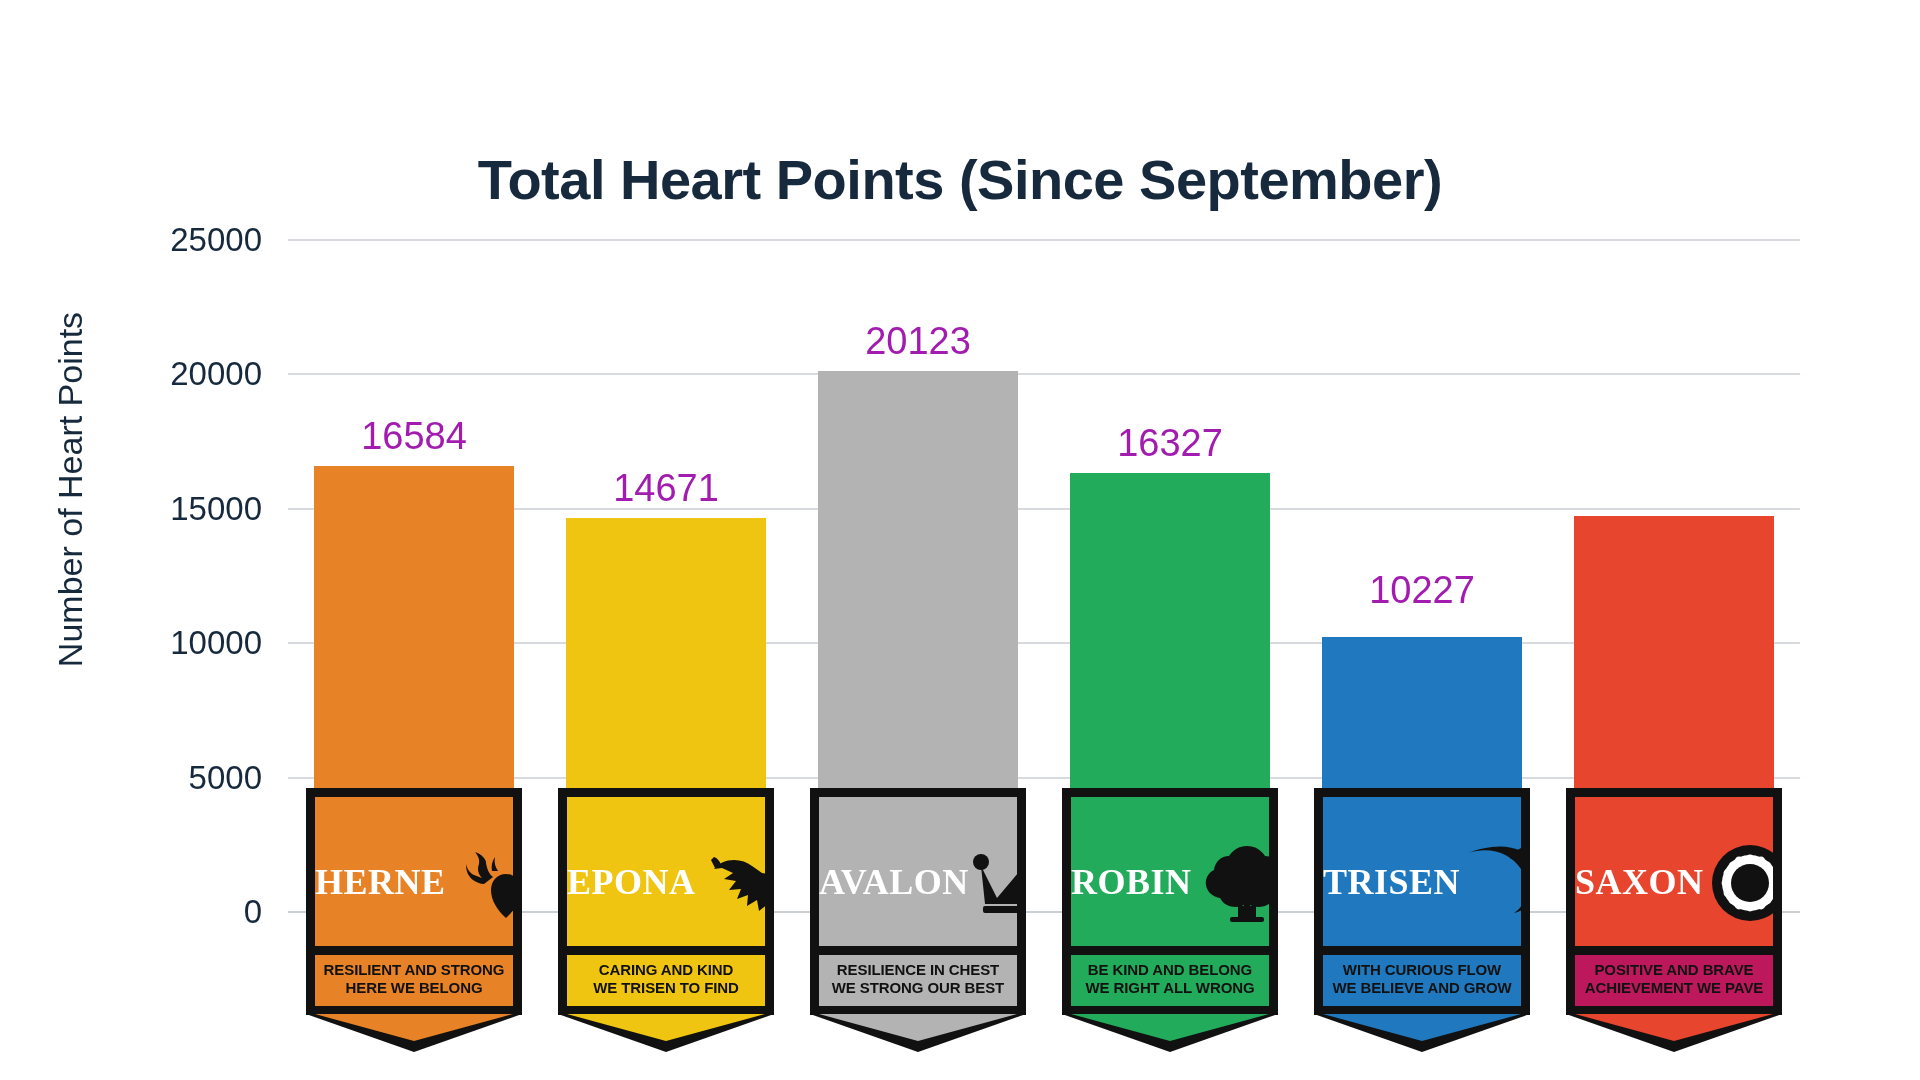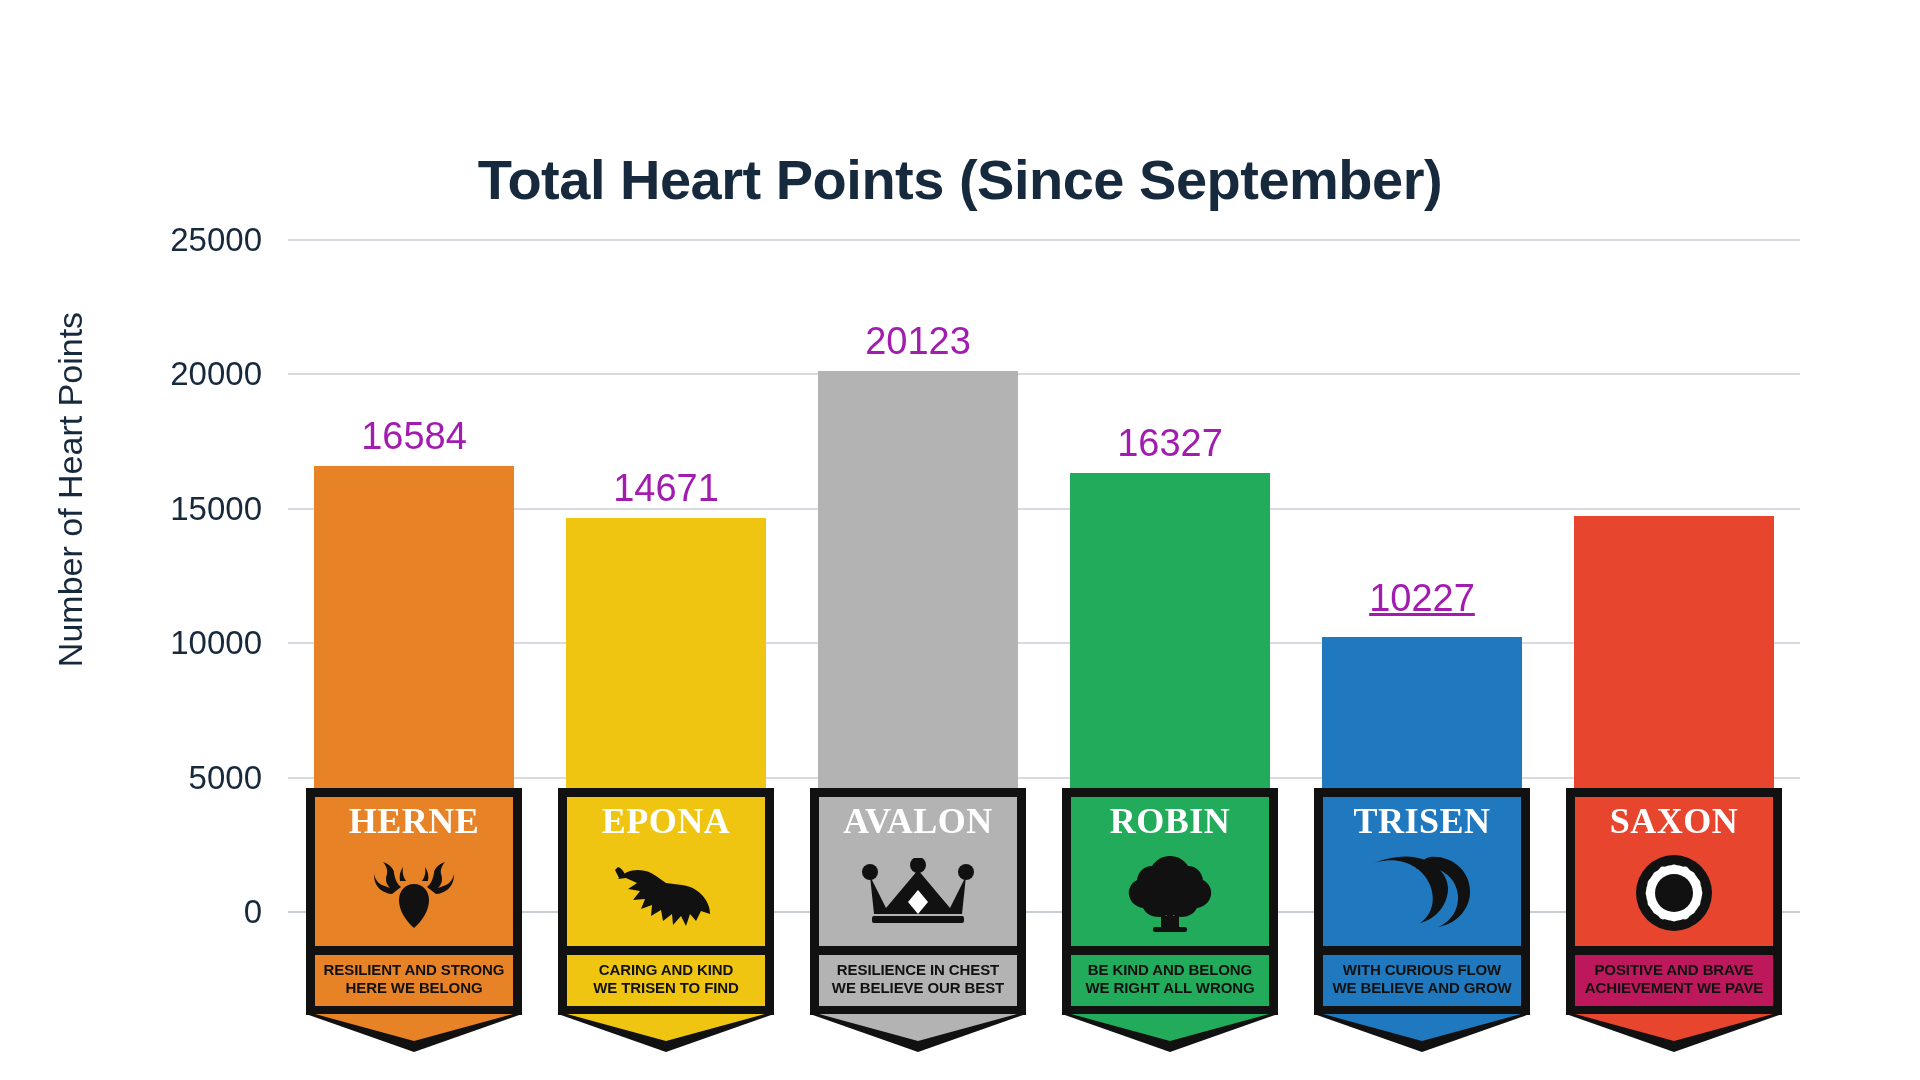--- a/index.html
+++ b/index.html
@@ -108,24 +108,24 @@
     transform: translateX(-50%);
     bottom: -138px;
     width: 216px;
   }
   .crest-top {
     position: relative;
     border: 9px solid #111111;
     border-bottom: none;
     height: 158px;
     display: flex;
-    flex-direction: column;
+    flex-direction: row;
     align-items: center;
     justify-content: flex-start;
-    padding-top: 6px;
+    padding-top: 23px;
     overflow: hidden;
   }
   .crest-name {
     font-family: "Liberation Serif", serif;
     font-weight: 700;
     font-size: 36px;
     letter-spacing: 0.5px;
     color: #ffffff;
     line-height: 1.05;
   }
@@ -260,21 +260,21 @@
           <circle cx="108" cy="14" r="8"></circle>
           <path d="M12 18 L28 50 L60 12 L92 50 L108 18 L104 56 L16 56 Z"></path>
           <rect x="14" y="58" width="92" height="7" rx="2"></rect>
           <path d="M60 32 L70 44 L60 56 L50 44 Z" fill="#fff"></path>
         </g>
       </svg>
             </div>
           </div>
           <div class="crest-motto" style="background: rgb(179, 179, 179);">
             <span class="line">RESILIENCE IN CHEST</span>
-            <span class="line">WE BELIEVE OUR BEST</span>
+            <span class="line">WE STRONG OUR BEST</span>
           </div>
           <div class="crest-point">
             <svg width="216" height="38" viewBox="0 0 216 38">
               <path d="M0 0 L216 0 L108 38 Z" fill="#111111"></path>
               <path d="M9 0 L207 0 L108 27 Z" fill="#B3B3B3"></path>
             </svg>
           </div>
         </div>
       </div>
       <div class="bar-slot" style="left: 782px; width: 200px;">
@@ -300,21 +300,21 @@
           <div class="crest-point">
             <svg width="216" height="38" viewBox="0 0 216 38">
               <path d="M0 0 L216 0 L108 38 Z" fill="#111111"></path>
               <path d="M9 0 L207 0 L108 27 Z" fill="#22AB5B"></path>
             </svg>
           </div>
         </div>
       </div>
       <div class="bar-slot" style="left: 1034px; width: 200px;">
         <div class="bar-rect" style="height: 274.902px; background: rgb(32, 121, 190);"></div>
-        <div class="bar-value" style="bottom: 292px; text-decoration: underline;">10227</div>
+        <div class="bar-value" style="bottom: 300px;">10227</div>
         <div class="crest">
           <div class="crest-top" style="background: rgb(32, 121, 190);">
             <div class="crest-name">TRISEN</div>
             <div class="crest-emblem">
               <svg width="112" height="76" viewBox="0 0 112 76">
         <g fill="#111">
           <path d="M8 8c24-8 48 2 56 22 6 15 2 30-10 38 16-4 28-18 28-35C82 14 58-2 32 2 23 3 15 5 8 8z"></path>
           <path d="M50 14c20-6 40 6 42 26 1 14-7 27-20 32 19-3 33-19 32-37C103 14 84 0 64 2c-5 1-10 5-14 12z"></path>
         </g>
       </svg>

